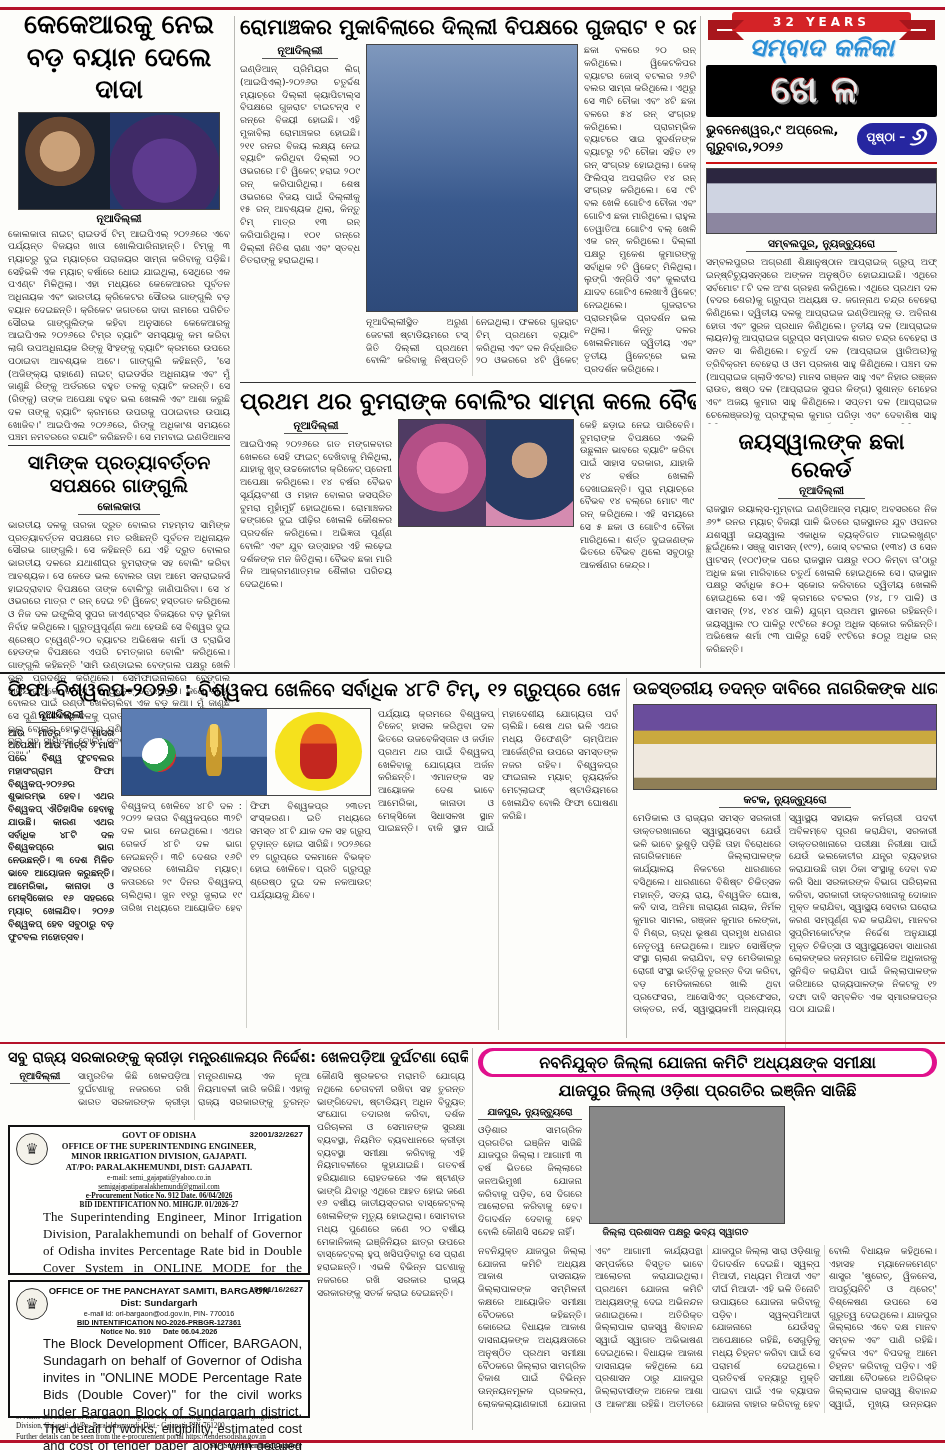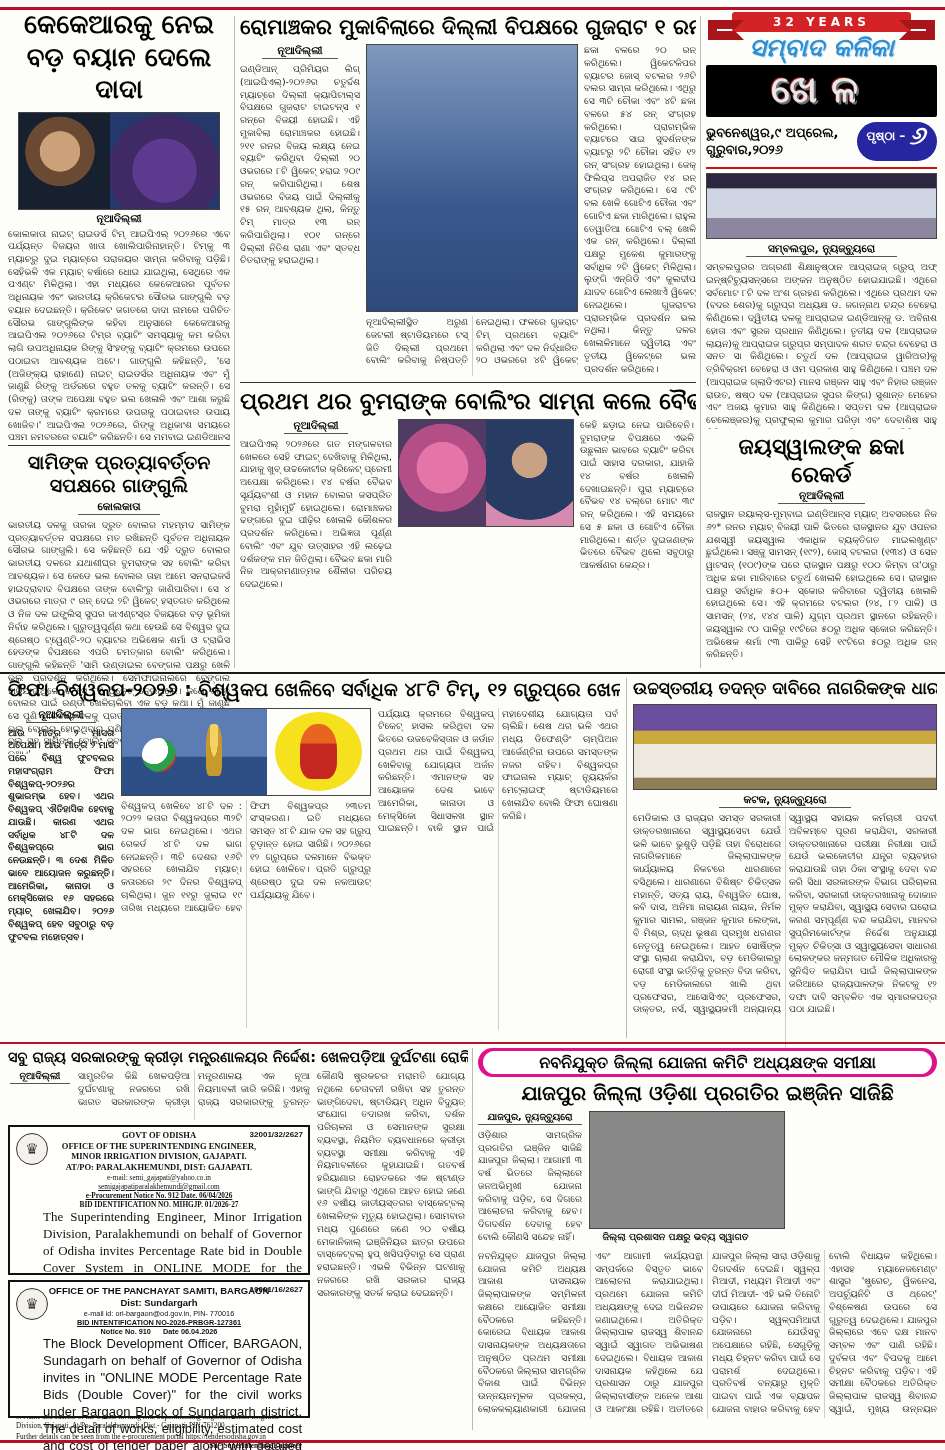--- a/index.html
+++ b/index.html
@@ -26,21 +26,21 @@
   .ribbon:before,.ribbon:after{content:"";position:absolute;top:8px;border:9px solid #a8161c;width:18px;height:2px;}
   .ribbon:before{left:-24px;border-right-color:transparent;}
   .ribbon:after{right:-24px;border-left-color:transparent;}
   .paper-name{text-align:center;font-size:25px;font-weight:bold;font-style:italic;color:#2b8fd6;
               text-shadow:1px 1px 0 #bcd9ef;margin:1px 0 2px;}
   .khela-box{background:#000;color:#e8e8e8;text-align:center;font-size:37px;font-weight:bold;
              letter-spacing:14px;line-height:1.25;text-shadow:2px 2px 0 #6f6f6f,-1px -1px 0 #9c1b1b;
              border-radius:2px;padding:2px 0 4px;}
   .mast-date{font-size:13px;font-weight:bold;line-height:1.3;color:#000;}
   .page-badge{background:#2626a0;color:#fff;border-radius:20px;display:flex;align-items:center;
-              padding:1px 12px 13px 10px;gap:4px;}
+              padding:1px 12px 6px 10px;gap:4px;}
   .page-badge .lbl{font-size:12px;font-weight:bold;}
   .page-badge .num{font-size:25px;font-weight:bold;font-style:italic;line-height:1;}
   
   .banner-out{background:#e0118c;border-radius:17px;padding:3px 5px;}
   .banner-in{background:#fff;border-radius:13px;text-align:center;font-size:16px;font-weight:bold;
              color:#000;padding:2px 8px;white-space:nowrap;overflow:hidden;}
   
   .notice{border:2px solid #111;background:#fffffe;padding:3px 6px;position:relative;font-family:"Liberation Serif",serif;}
   .notice .nid{position:absolute;top:3px;right:5px;font-size:8px;font-weight:bold;font-family:"Liberation Sans",sans-serif;}
   .notice .ctr{text-align:center;line-height:1.25;}
@@ -265,21 +265,21 @@
       </div>
     </div>
   </div>
 
   <div class="abs vrule" style="left:472px;top:1048px;height:382px;"></div>
 
   <div class="abs" style="left:478px;top:1048px;width:459px;height:386px;">
     <div class="banner-out">
       <div class="banner-in">ନବନିଯୁକ୍ତ ଜିଲ୍ଲା ଯୋଜନା କମିଟି ଅଧ୍ୟକ୍ଷଙ୍କ ସମୀକ୍ଷା</div>
     </div>
-    <div class="hl nowrap" style="font-size:20px;margin-top:4px;">ଯାଜପୁର ଜିଲ୍ଲା ଓଡ଼ିଶା ପ୍ରଗତିର ଇଞ୍ଜିନ ସାଜିଛି</div>
+    <div class="hl nowrap" style="font-size:16px;margin-top:4px;">ଯାଜପୁର ଜିଲ୍ଲା ଓଡ଼ିଶା ପ୍ରଗତିର ଇଞ୍ଜିନ ସାଜିଛି</div>
     <div class="flexrow" style="gap:7px;margin-top:5px;">
       <div style="width:104px;">
         <div class="dateline" style="margin:0 0 4px;font-size:9.5px;">ଯାଜପୁର, ନ୍ୟୁଜ୍‌ବ୍ୟୁରୋ</div>
         <div class="body-txt" style="height:116px;">ଓଡ଼ିଶାର ସାମଗ୍ରିକ ପ୍ରଗତିର ଇଞ୍ଜିନ ସାଜିଛି ଯାଜପୁର ଜିଲ୍ଲା। ଆଗାମୀ ୩ ବର୍ଷ ଭିତରେ ଜିଲ୍ଲାରେ ଜନଅଭିମୁଖୀ ଯୋଜନା କରିବାକୁ ପଡ଼ିବ, ସେ ଦିଗରେ ଆଲୋଚନା କରିବାକୁ ହେବ। ଦିଗଦର୍ଶନ ଦେବାକୁ ହେବ ବୋଲି କୌଣସି ସନ୍ଦେହ ନାହିଁ।</div>
       </div>
       <div style="width:173px;">
         <div class="photo ph-meet" style="width:194px;height:116px;"></div>
         <div class="cap">ଜିଲ୍ଲା ପ୍ରଶାସନ ପକ୍ଷରୁ ଭବ୍ୟ ସ୍ୱାଗତ</div>
       </div>
     </div>

